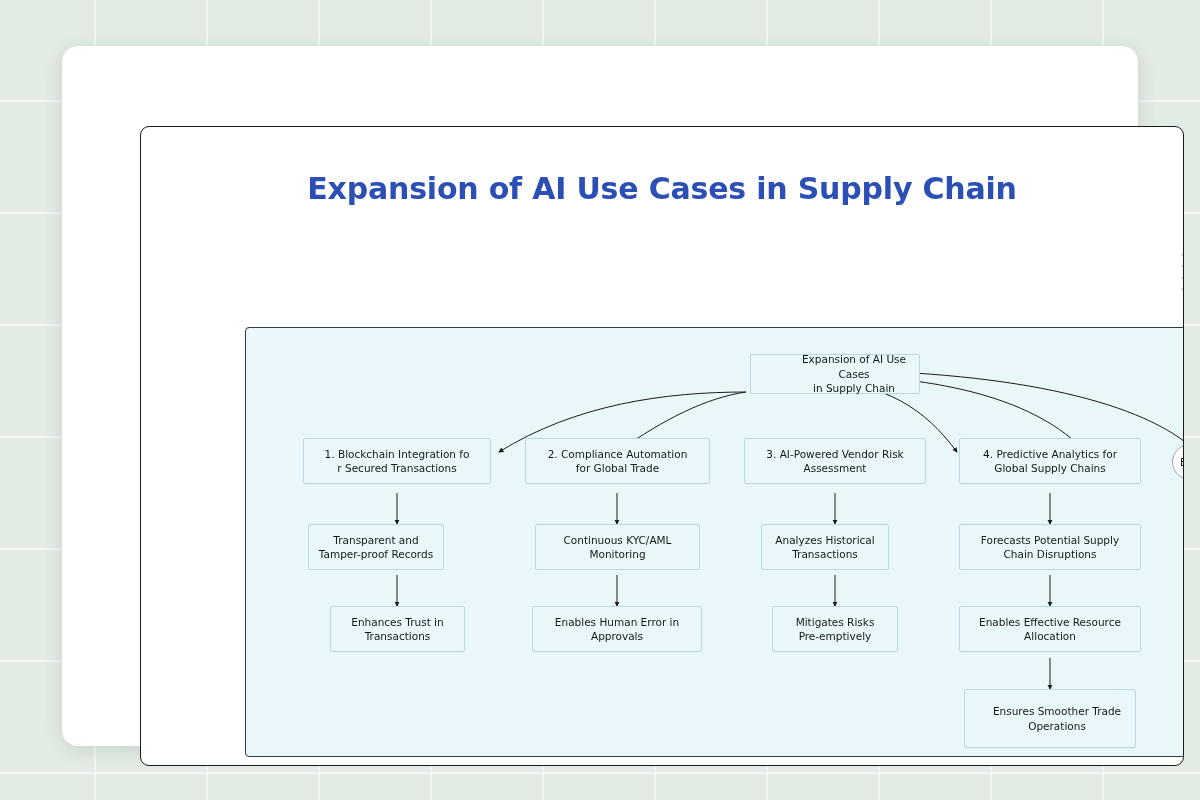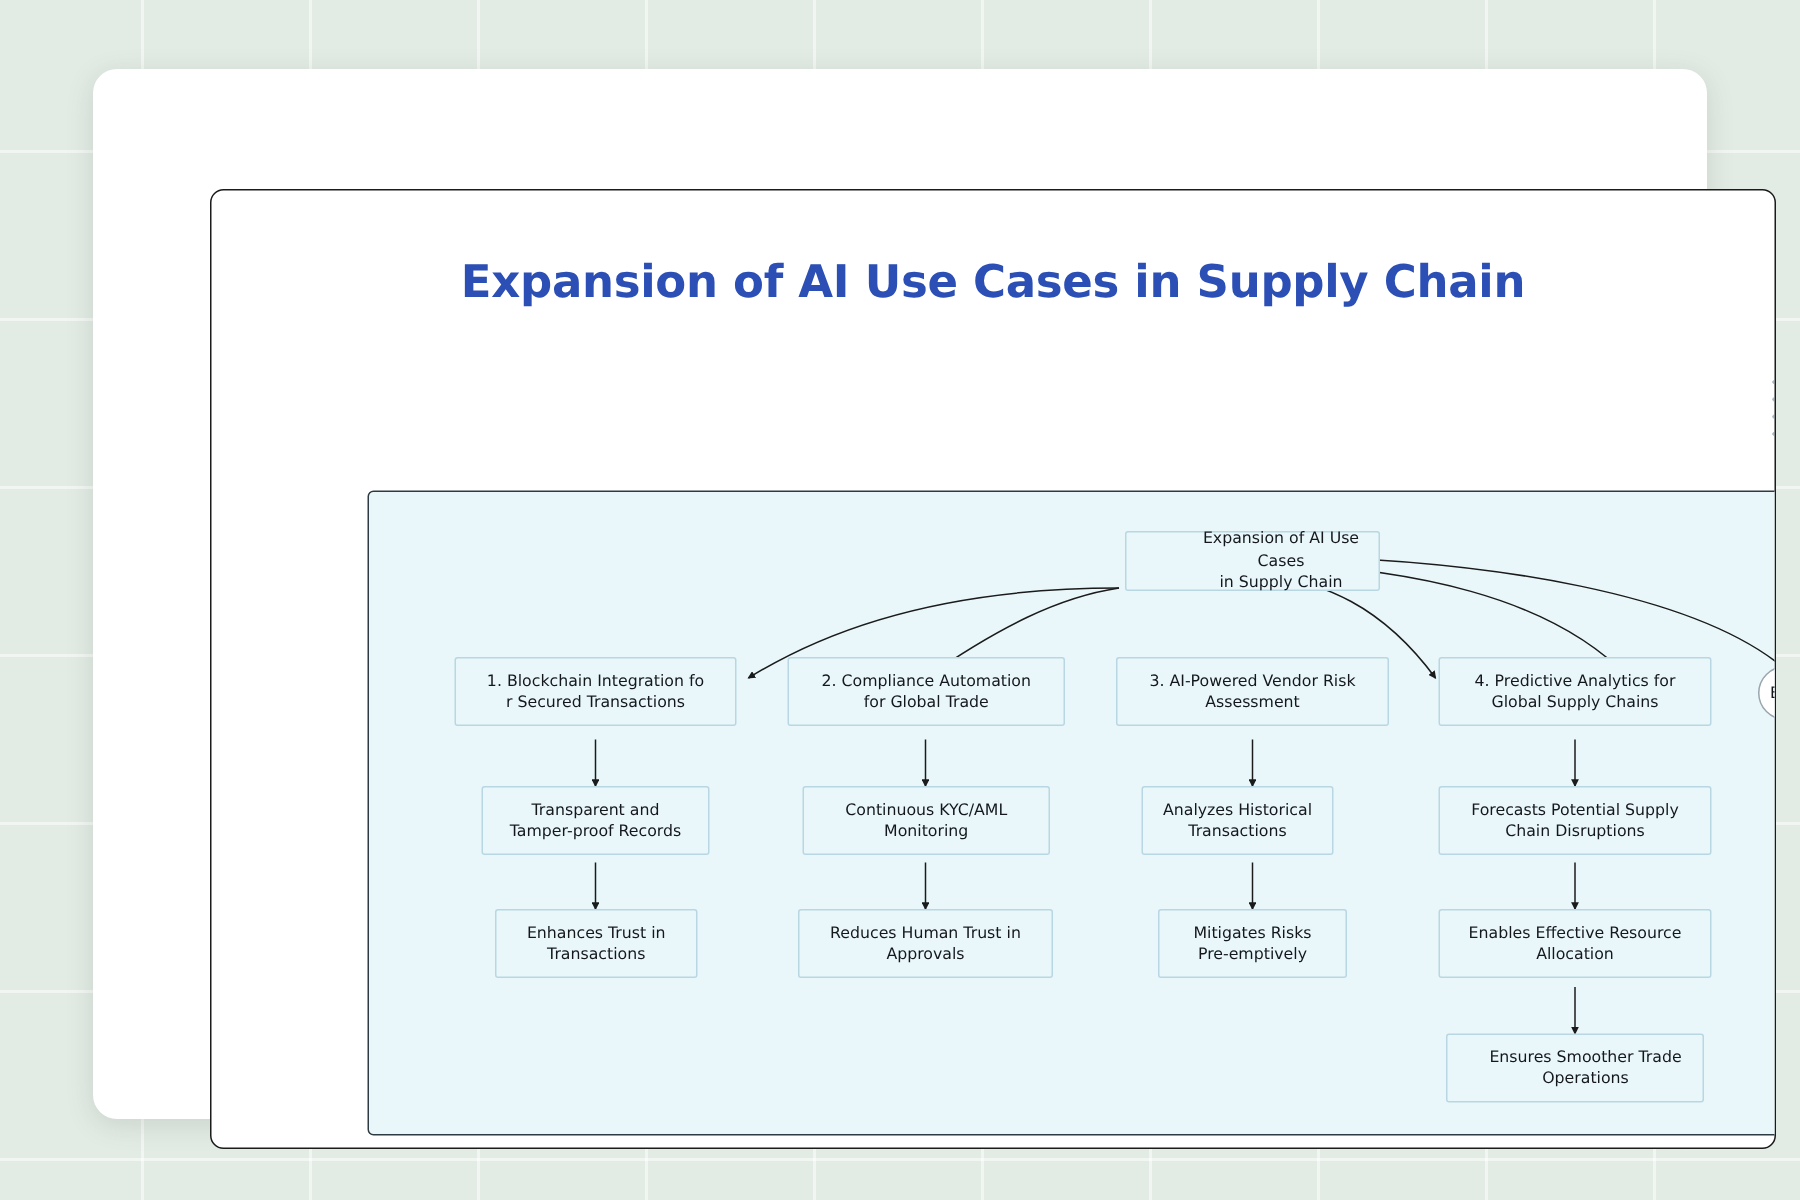--- a/index.html
+++ b/index.html
@@ -174,45 +174,45 @@
           </g>
         </svg>
 
         <div class="node root" style="left:504px; top:26px; width:170px; height:40px;">Expansion of AI Use Cases
 in Supply Chain</div>
 
         <div class="node-end" style="left:926px; top:116px;">End</div>
 
         <div class="node" style="left:57px; top:110px; width:188px; height:46px;">1. Blockchain Integration fo
 r Secured Transactions</div>
-        <div class="node" style="left:75px; top:196px; width:152px; height:46px;">Transparent and
+        <div class="node" style="left:62px; top:196px; width:136px; height:46px;">Transparent and
 Tamper-proof Records</div>
         <div class="node" style="left:84px; top:278px; width:135px; height:46px;">Enhances Trust in
 Transactions</div>
 
         <div class="node" style="left:279px; top:110px; width:185px; height:46px;">2. Compliance Automation
 for Global Trade</div>
         <div class="node" style="left:289px; top:196px; width:165px; height:46px;">Continuous KYC/AML
 Monitoring</div>
-        <div class="node" style="left:286px; top:278px; width:170px; height:46px;">Reduces Human Trust in
+        <div class="node" style="left:286px; top:278px; width:170px; height:46px;">Enables Human Error in
 Approvals</div>
 
         <div class="node" style="left:498px; top:110px; width:182px; height:46px;">3. AI-Powered Vendor Risk
 Assessment</div>
         <div class="node" style="left:515px; top:196px; width:128px; height:46px;">Analyzes Historical
 Transactions</div>
         <div class="node" style="left:526px; top:278px; width:126px; height:46px;">Mitigates Risks
 Pre-emptively</div>
 
         <div class="node" style="left:713px; top:110px; width:182px; height:46px;">4. Predictive Analytics for
 Global Supply Chains</div>
         <div class="node" style="left:713px; top:278px; width:182px; height:46px;">Enables Effective Resource
 Allocation</div>
         <div class="node" style="left:713px; top:196px; width:182px; height:46px;">Forecasts Potential Supply
 Chain Disruptions</div>
-        <div class="node" style="left:718px; top:361px; width:172px; height:46px;padding-left:20px;">Ensures Smoother Trade
+        <div class="node" style="left:718px; top:361px; width:172px; height:59px;padding-left:20px;">Ensures Smoother Trade
 Operations</div>
 
       </div>
 
     </div>
   </div>
 </div>
 
 </body></html>

